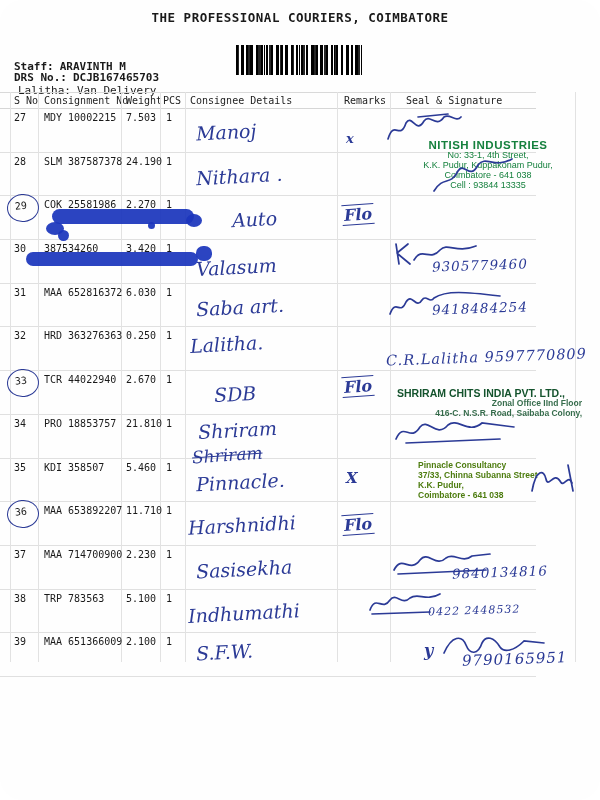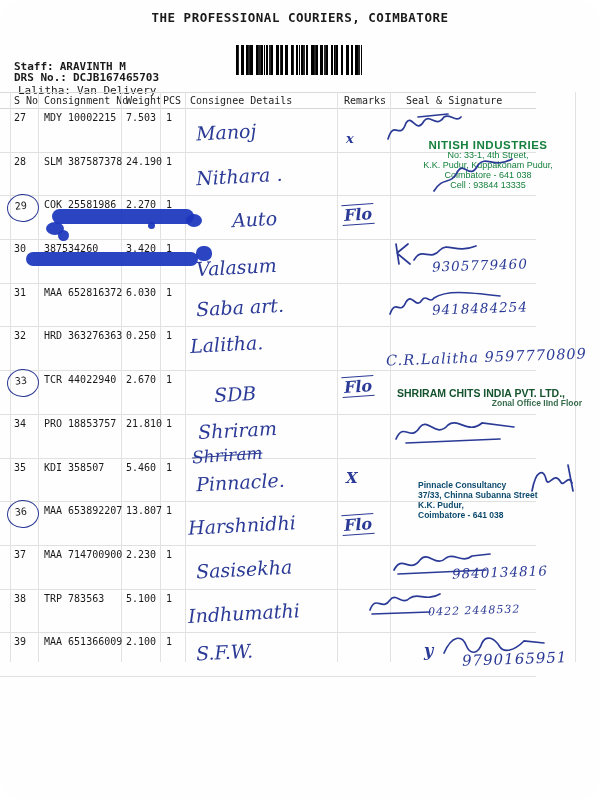--- a/index.html
+++ b/index.html
@@ -50,21 +50,21 @@
 
   .stamp{position:absolute;text-align:center;line-height:10px;z-index:2;}
   .stamp .l0{font-family:"Liberation Sans",sans-serif;font-weight:bold;}
   .stamp .ln{font-family:"Liberation Sans",sans-serif;}
   .stamp-nitish{left:398px;top:-13px;width:180px;color:#15803d;}
   .stamp-nitish .l0{font-size:11.5px;letter-spacing:.5px;}
   .stamp-nitish .ln{font-size:9px;}
   .stamp-shriram{left:380px;top:1px;width:202px;color:#14532d;margin-top:16px;}
   .stamp-shriram .l0{font-size:10.5px;}
   .stamp-shriram .ln{font-size:8.5px;font-weight:bold;opacity:.85;text-align:right;}
-  .stamp-pinnacle{left:418px;top:1px;width:155px;color:#0c4a6e;text-align:left;margin-top:20px;}
+  .stamp-pinnacle{left:418px;top:1px;width:155px;color:#4d7c0f;text-align:left;}
   .stamp-pinnacle .ln,.stamp-pinnacle .l0{font-size:8.5px;font-weight:bold;}
   .smudge{position:absolute;background:#1c36bd;opacity:.93;z-index:3;filter:blur(.4px);}
 </style>
 </head>
 <body>
 
 <div class="page">
 
   <div class="title">THE PROFESSIONAL COURIERS, COIMBATORE</div>
 
@@ -173,20 +173,21 @@
           <span class="cell c-sno" style="left:7px;top:5px">33</span>
         </span>
       <span class="cell c-con">TCR 44022940</span>
       <span class="cell c-wt">2.670</span>
       <span class="cell c-pcs">1</span>
       <span class="hw consignee" style="left:214px">SDB</span>
       <span class="hw remark" style="top:5px">Flo</span>
       <div class="stamp stamp-shriram">
         <div class="l0">SHRIRAM CHITS INDIA PVT. LTD.,</div>
         <div class="ln">Zonal Office IInd Floor</div>
+        <div class="ln">416-C. N.S.R. Road, Saibaba Colony,</div>
       </div>
     </div>
 
     <div class="trow">
       <span class="cell c-sno">34</span>
       <span class="cell c-con">PRO 18853757</span>
       <span class="cell c-wt">21.810</span>
       <span class="cell c-pcs">1</span>
       <span class="hw consignee" style="top:4px;left:198px">Shriram</span>
       <span class="hw struck">Shriram</span>
@@ -213,21 +214,21 @@
         <path d="M4 30 C8 8 16 8 18 18 C20 28 26 10 32 20 C36 28 40 12 44 22"></path>
         <path d="M40 4 L45 30"></path>
       </svg>
     </div>
 
     <div class="trow">
       <span class="circle">
           <span class="cell c-sno" style="left:7px;top:5px">36</span>
         </span>
       <span class="cell c-con">MAA 653892207</span>
-      <span class="cell c-wt">13.807</span>
+      <span class="cell c-wt">11.710</span>
       <span class="cell c-pcs">1</span>
       <span class="hw consignee" style="left:188px">Harshnidhi</span>
       <span class="hw remark" style="top:12px">Flo</span>
     </div>
 
     <div class="trow">
       <span class="cell c-sno">37</span>
       <span class="cell c-con">MAA 714700900</span>
       <span class="cell c-wt">2.230</span>
       <span class="cell c-pcs">1</span>

